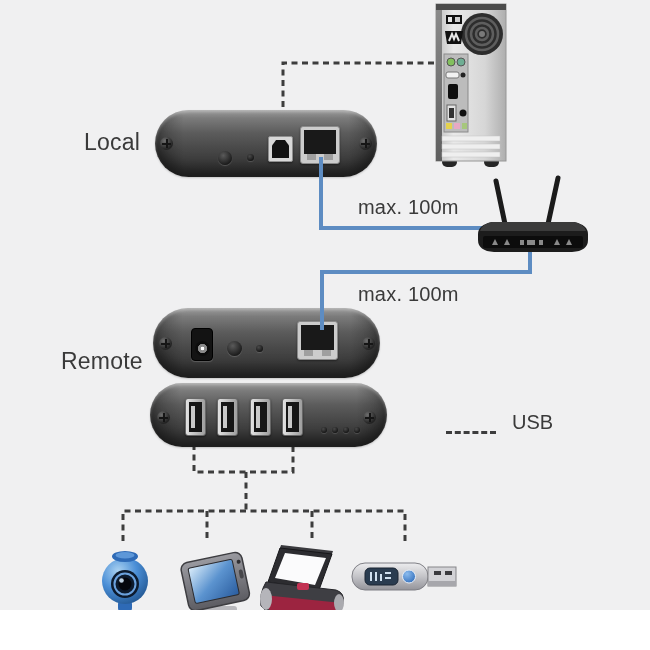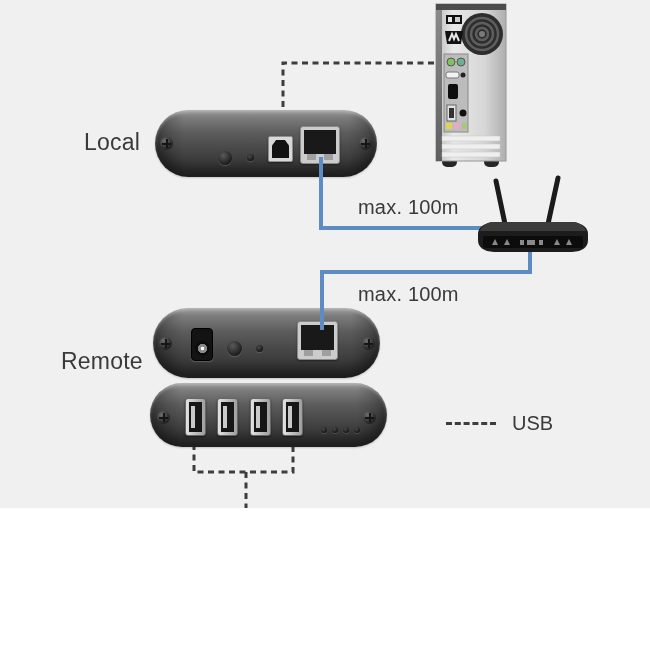--- a/index.html
+++ b/index.html
@@ -4,21 +4,21 @@
 <style>
   :root{
     --background:#f0f0f1;
     --cat5e-line:#5d8cc2;
     --usb-line:#3d3d3d;
     --text:#3a3a3a;
     --device-body:#4a4a4a;
   }
   *{margin:0;padding:0;box-sizing:border-box}
   body{background:#fff;font-family:"Liberation Sans",sans-serif}
-  .canvas{position:relative;width:650px;height:508px;background:var(--background);overflow:hidden}
+  .canvas{position:relative;width:650px;height:610px;background:var(--background);overflow:hidden}
   .layer{position:absolute;left:0;top:0;z-index:1}
   .layer.top{z-index:3}
   .usb-path{fill:none;stroke:var(--usb-line);stroke-width:3;stroke-dasharray:6 4.5}
   .cat-path{fill:none;stroke:var(--cat5e-line);stroke-width:4}
 
   .label{position:absolute;z-index:3;color:var(--text);font-size:23px;letter-spacing:.2px;white-space:nowrap}
   .label.dist{font-size:20px}
 
   
   .extender{position:absolute;z-index:2;border-radius:40px;
@@ -53,21 +53,21 @@
   .dcjack{background:#131313;border:1px solid #000;border-radius:4px;box-shadow:0 1px 1px rgba(255,255,255,.18)}
   .dcjack::before{content:"";position:absolute;left:50%;top:12px;width:15px;height:15px;margin-left:-7.5px;border-radius:50%;
     background:radial-gradient(circle,#ffffff 0 18%,#8a8a8a 19% 42%,#0c0c0c 43%)}
 
   .usba{background:linear-gradient(90deg,#e2e2e2,#9e9e9e);border:1px solid #676767;border-radius:3px;box-shadow:0 1px 2px rgba(0,0,0,.45)}
   .usba .slot{position:absolute;left:3px;right:3px;top:3px;bottom:3px;background:#161616}
   .usba .tongue{position:absolute;left:5px;top:7px;bottom:7px;width:4px;background:#c9c9c9}
 
   
   .legend{position:absolute;left:446px;top:412px;z-index:3;display:flex;flex-direction:column;gap:9px}
-  .legend-row{display:flex;align-items:center;gap:16px;height:22px}
+  .legend-row{display:flex;align-items:flex-end;gap:16px;height:22px}
   .legend-line{width:50px}
   .legend-line.dashed{height:0;border-top:3px dashed var(--usb-line)}
   .legend-line.solid{height:4px;border-radius:2px;background:var(--cat5e-line)}
   .legend-text{font-size:20px;color:var(--text)}
 
   .art{position:absolute;z-index:2}
 </style>
 </head>
 <body>
 

